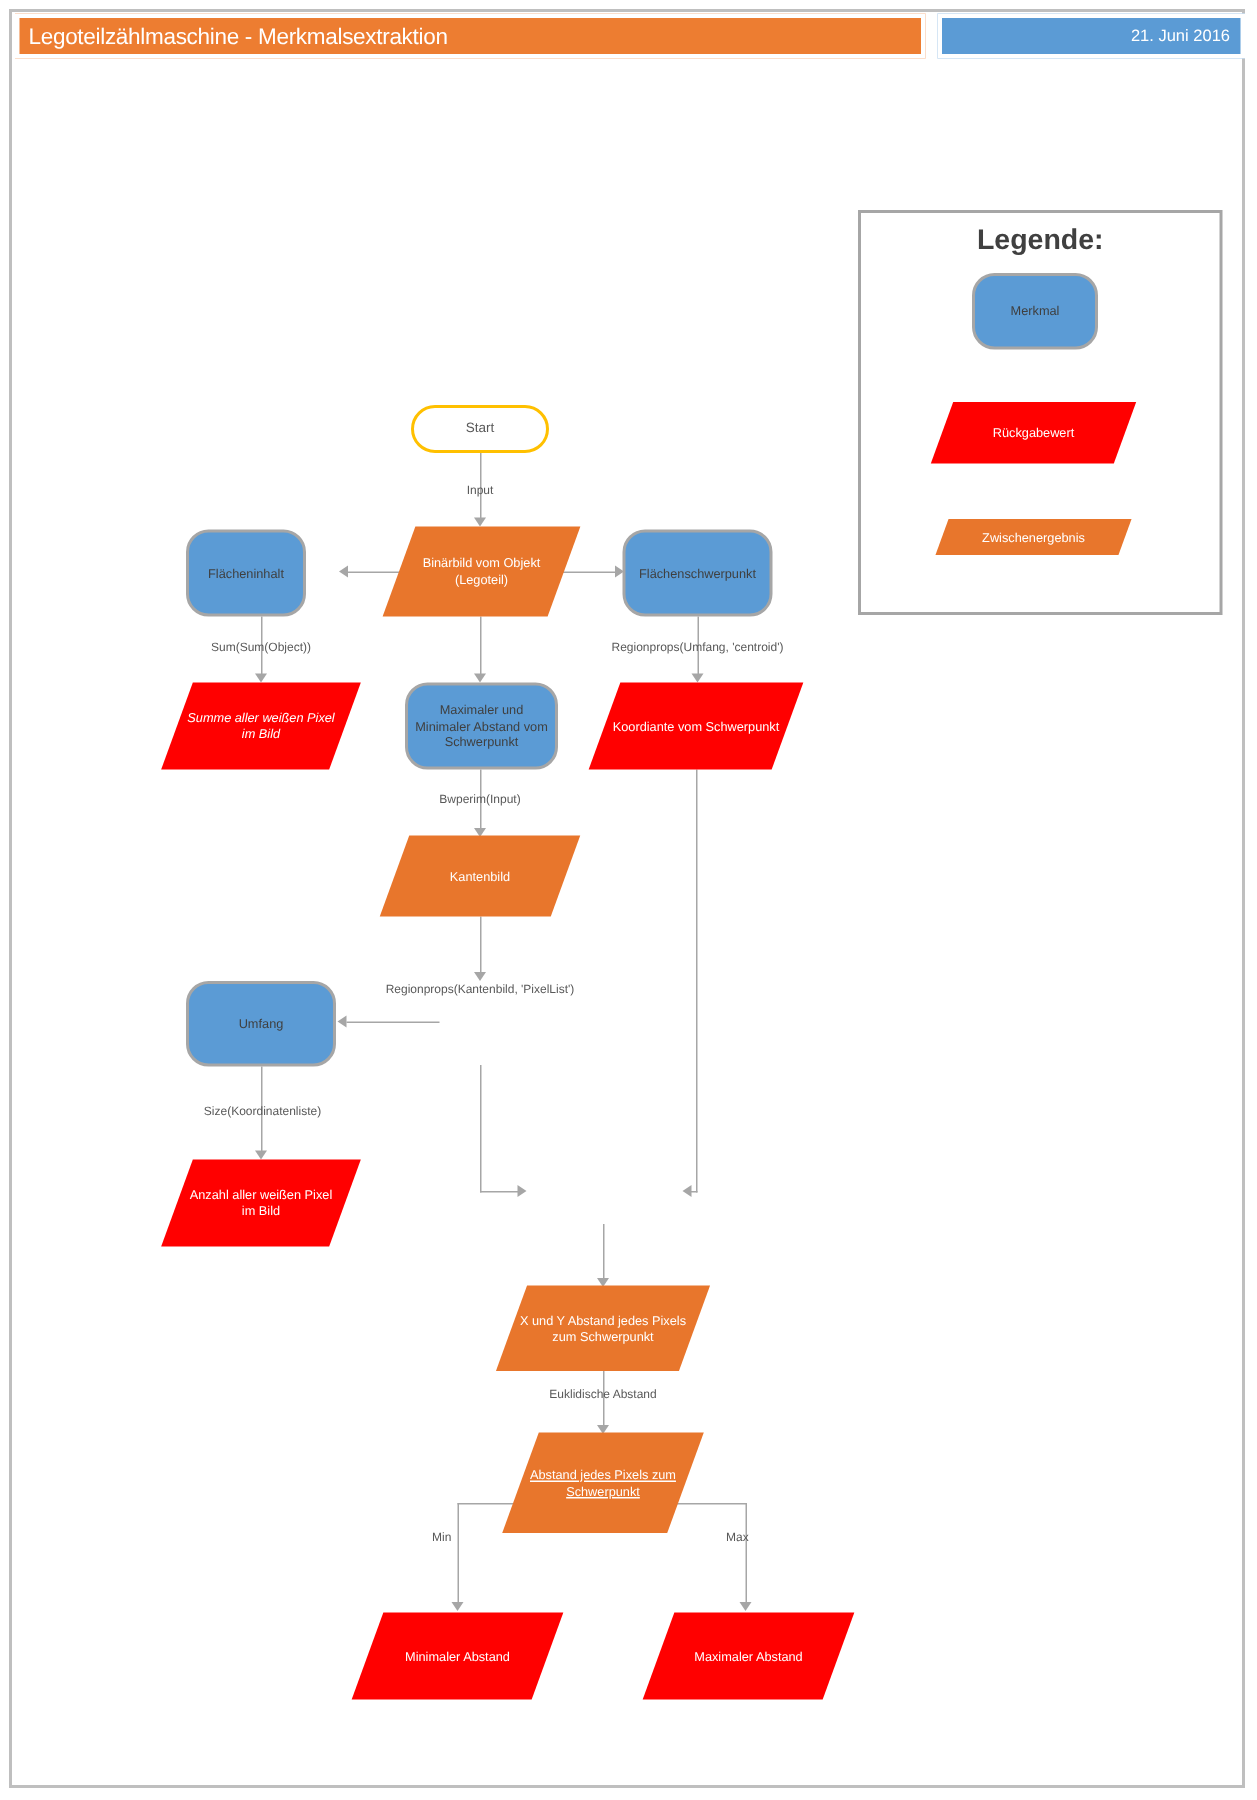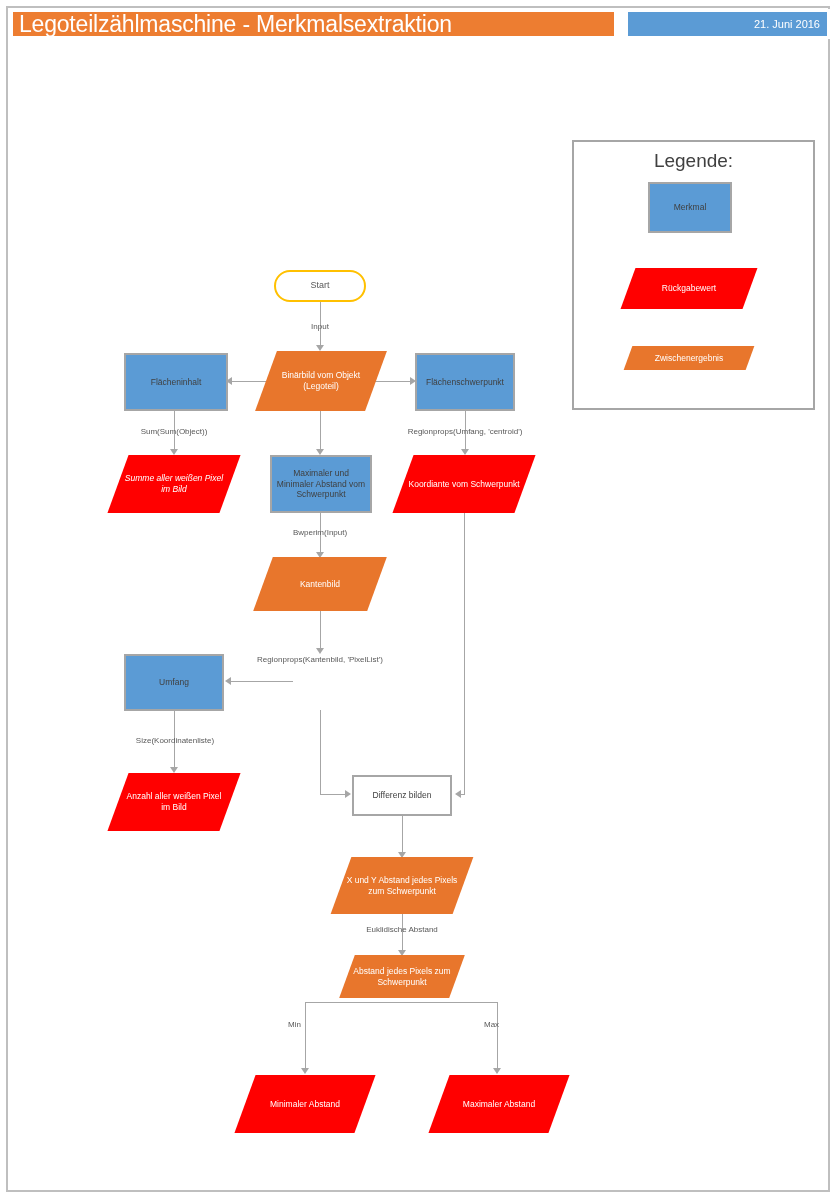--- a/index.html
+++ b/index.html
@@ -39,21 +39,21 @@
     background: #ED7D31;
     border: 3px solid #ffffff;
     box-sizing: border-box;
     display: flex;
     align-items: center;
     padding-left: 6px;
     box-sizing: border-box;
   }
   .title-text {
     color: #ffffff;
-    font-size: 23px;
+    font-size: 15px;
     font-weight: 400;
     letter-spacing: -0.2px;
     white-space: nowrap;
     line-height: 1;
   }
   .date-bar {
     position: absolute;
     left: 625px;
     top: 9px;
     width: 205px;
@@ -74,20 +74,21 @@
 
   
   .node {
     position: absolute;
     box-sizing: border-box;
     display: flex;
     align-items: center;
     justify-content: center;
     text-align: center;
     line-height: 1.28;
+    border-radius: 15px;
   }
   .node .label {
     position: relative;
     z-index: 2;
     padding: 0 4px;
   }
   .rect-blue {
     background: #5B9BD5;
     border: 2px solid #a6a6a6;
     color: #3f3f3f;
@@ -167,21 +168,21 @@
     border: 2px solid #a6a6a6;
     background: #ffffff;
     box-sizing: border-box;
   }
   .legend-title {
     position: absolute;
     left: 0; top: 8px;
     width: 100%;
     text-align: center;
     font-size: 19px;
-    font-weight: normal;
+    font-weight: bold;
     color: #404040;
   }
 </style>
 </head>
 <body>
 
 <div id="page">
 
   <div class="slide-frame"></div>
 
@@ -222,21 +223,21 @@
     <div class="shape skew"></div>
     <span class="label">Binärbild vom Objekt (Legoteil)</span>
   </div>
 
   <div class="conn h" style="left:232px; top:381px; width:68px;"></div>
   <div class="arrow left" style="left:226px; top:377px;"></div>
 
   <div class="conn h" style="left:346px; top:381px; width:68px;"></div>
   <div class="arrow right" style="left:410px; top:377px;"></div>
 
-  <div class="node rect-blue" style="left:124px; top:353px; width:104px; height:58px;">
+  <div class="node rect-blue" style="left:124px; top:353px; width:80px; height:58px;">
     <span class="label">Flächeninhalt</span>
   </div>
 
   <div class="node rect-blue" style="left:415px; top:353px; width:100px; height:58px;">
     <span class="label">Flächenschwerpunkt</span>
   </div>
 
   <div class="conn v" style="left:174px; top:411px; height:40px;"></div>
   <div class="arrow down" style="left:170px; top:449px;"></div>
   <div class="edge-label" style="left:112px; top:427px; width:124px;">Sum(Sum(Object))</div>
@@ -293,37 +294,34 @@
   </div>
 
   <div class="conn v" style="left:320px; top:710px; height:85px;"></div>
   <div class="conn h" style="left:320px; top:794px; width:26px;"></div>
   <div class="arrow right" style="left:345px; top:790px;"></div>
 
   <div class="conn v" style="left:464px; top:513px; height:282px;"></div>
   <div class="conn h" style="left:460px; top:794px; width:5px;"></div>
   <div class="arrow left" style="left:455px; top:790px;"></div>
 
-  <div class="node plain-box" style="left:352px; top:775px; width:100px; height:41px;">
-    <span class="label">Differenz bilden</span>
-  </div>
 
   <div class="conn v" style="left:402px; top:816px; height:38px;"></div>
   <div class="arrow down" style="left:398px; top:852px;"></div>
 
   <div class="node para para-orange" style="left:341px; top:857px; width:122px; height:57px;">
     <div class="shape skew"></div>
     <span class="label">X und Y Abstand jedes Pixels zum Schwerpunkt</span>
   </div>
 
   <div class="conn v" style="left:402px; top:914px; height:38px;"></div>
   <div class="arrow down" style="left:398px; top:950px;"></div>
   <div class="edge-label" style="left:347px; top:925px; width:110px;">Euklidische Abstand</div>
 
-  <div class="node para para-orange" style="left:347px; top:955px; width:110px; height:43px;">
+  <div class="node para para-orange" style="left:347px; top:955px; width:110px; height:67px;text-decoration:underline;">
     <div class="shape skew"></div>
     <span class="label">Abstand jedes Pixels zum Schwerpunkt</span>
   </div>
 
   <div class="conn h" style="left:305px; top:1002px; width:100px;"></div>
   <div class="conn v" style="left:305px; top:1002px; height:68px;"></div>
   <div class="arrow down" style="left:301px; top:1068px;"></div>
   <div class="edge-label" style="left:288px; top:1020px; width:30px; text-align:left;">Min</div>
 
   <div class="conn h" style="left:402px; top:1002px; width:96px;"></div>

